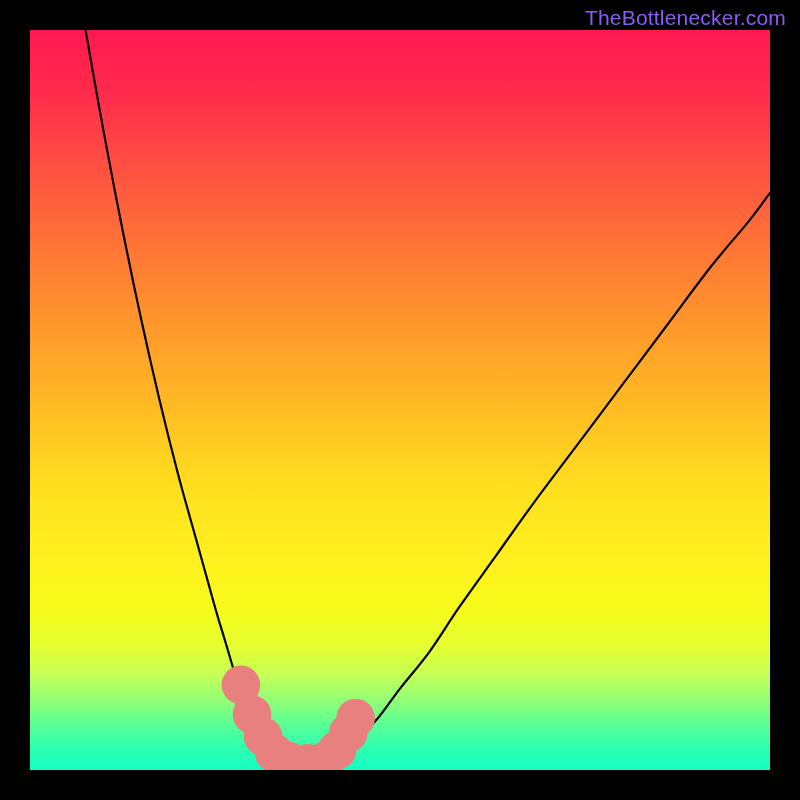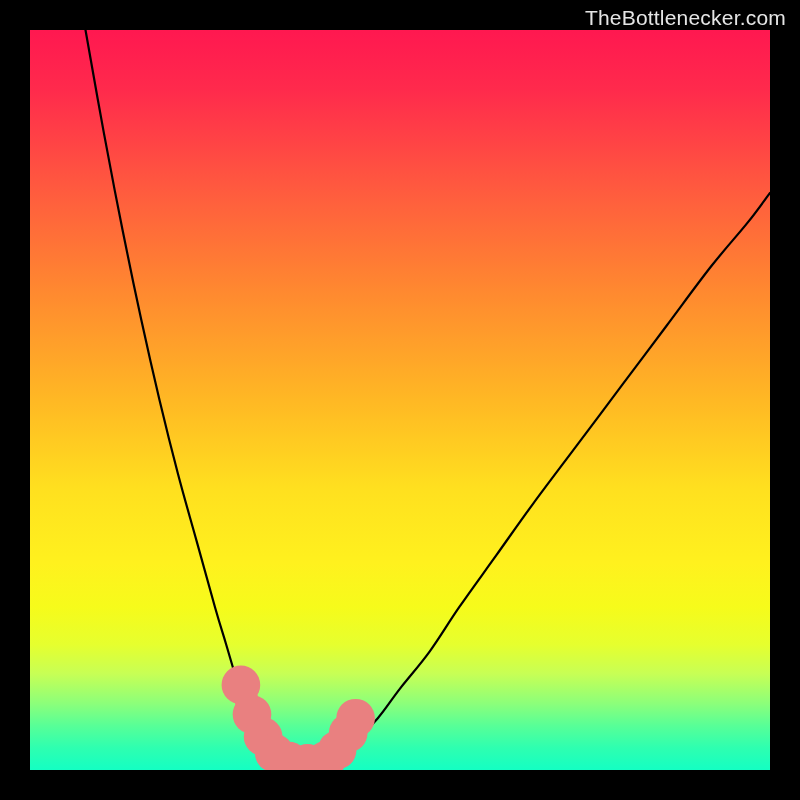--- a/index.html
+++ b/index.html
@@ -47,21 +47,21 @@
     position: absolute;
     inset: 0;
     width: 100%;
     height: 100%;
   }
 
   .watermark {
     position: absolute;
     top: 6px;
     right: 14px;
-    color: #e5e5e5;
+    color: #8b5cf6;
     font-size: 21px;
     letter-spacing: 0.2px;
     font-weight: 400;
   }
 </style>
 </head>
 <body>
 
 <div class="frame">
   <div class="plot-area">

